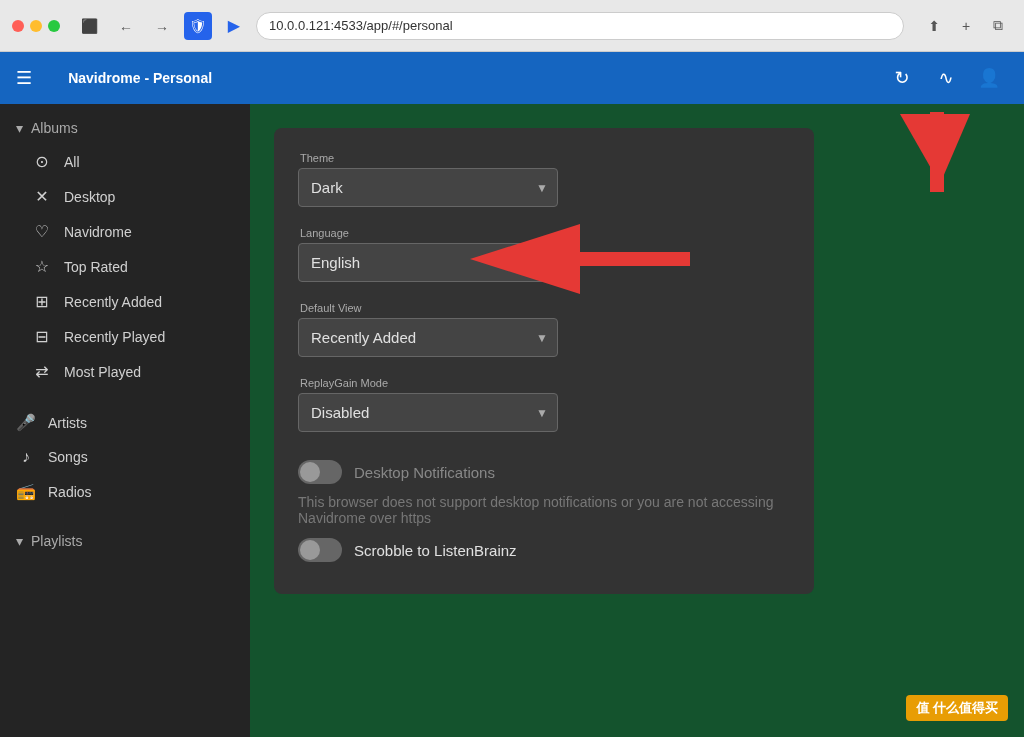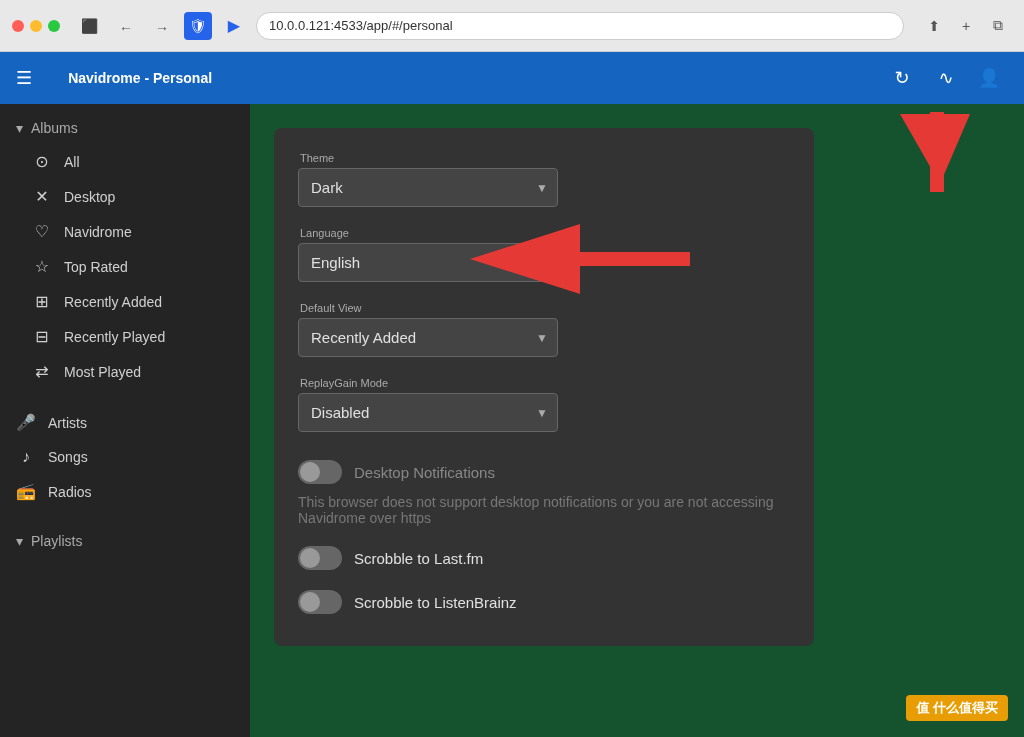--- a/index.html
+++ b/index.html
@@ -413,26 +413,20 @@
       <div class="toggle-section">
         <div class="toggle-row">
           <div class="toggle-switch off">
             <div class="toggle-knob"></div>
           </div>
           <span class="toggle-label disabled">Desktop Notifications</span>
         </div>
         <div class="notification-note">This browser does not support desktop notifications or you are not accessing Navidrome over https</div>
       </div>
 
-      <div class="toggle-row" style="margin-top:12px;">
-        <div class="toggle-switch off">
-          <div class="toggle-knob"></div>
-        </div>
-        <span class="toggle-label">Scrobble to Last.fm</span>
-      </div>
 
       <div class="toggle-row" style="margin-top:4px;">
         <div class="toggle-switch off">
           <div class="toggle-knob"></div>
         </div>
         <span class="toggle-label">Scrobble to ListenBrainz</span>
       </div>
 
     </div>
   </div>

